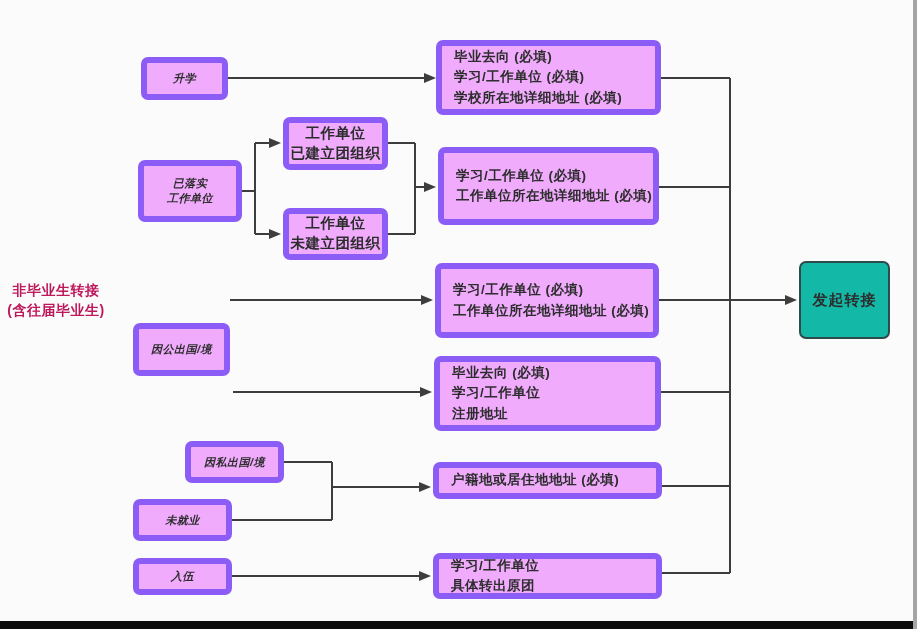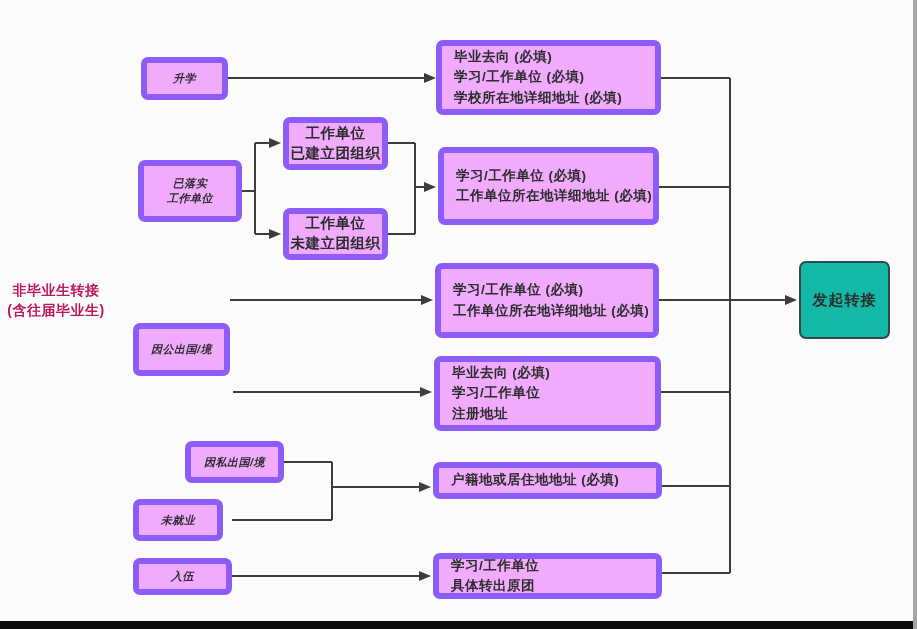--- a/index.html
+++ b/index.html
@@ -24,21 +24,21 @@
   .root-label{
     position:absolute;z-index:2;color:#be185d;font-weight:bold;font-size:14px;
     text-align:center;line-height:1.45;letter-spacing:0.5px;
   }
   
   #src-0{left:141px;top:57px;width:87px;height:43px;}
   #src-1{left:138px;top:160px;width:104px;height:62px;}
   #src-2{left:133px;top:292px;width:97px;height:53px;margin-top:31px;}
   #src-3{left:133px;top:363px;width:100px;height:57px;}
   #src-4{left:149px;top:441px;width:99px;height:42px;margin-left:36px;}
-  #src-5{left:133px;top:499px;width:90px;height:42px;}
+  #src-5{left:133px;top:499px;width:99px;height:42px;}
   #src-6{left:133px;top:558px;width:99px;height:37px;}
   #mid-0{left:283px;top:117px;width:105px;height:53px;}
   #mid-1{left:283px;top:208px;width:105px;height:52px;}
   #req-0{left:436px;top:40px;width:225px;height:75px;}
   #req-1{left:438px;top:147px;width:221px;height:78px;}
   #req-2{left:435px;top:263px;width:224px;height:75px;}
   #req-3{left:434px;top:356px;width:227px;height:75px;}
   #req-4{left:433px;top:462px;width:229px;height:37px;}
   #req-5{left:433px;top:553px;width:229px;height:46px;}
   #final-node{left:799px;top:261px;width:91px;height:78px;}

